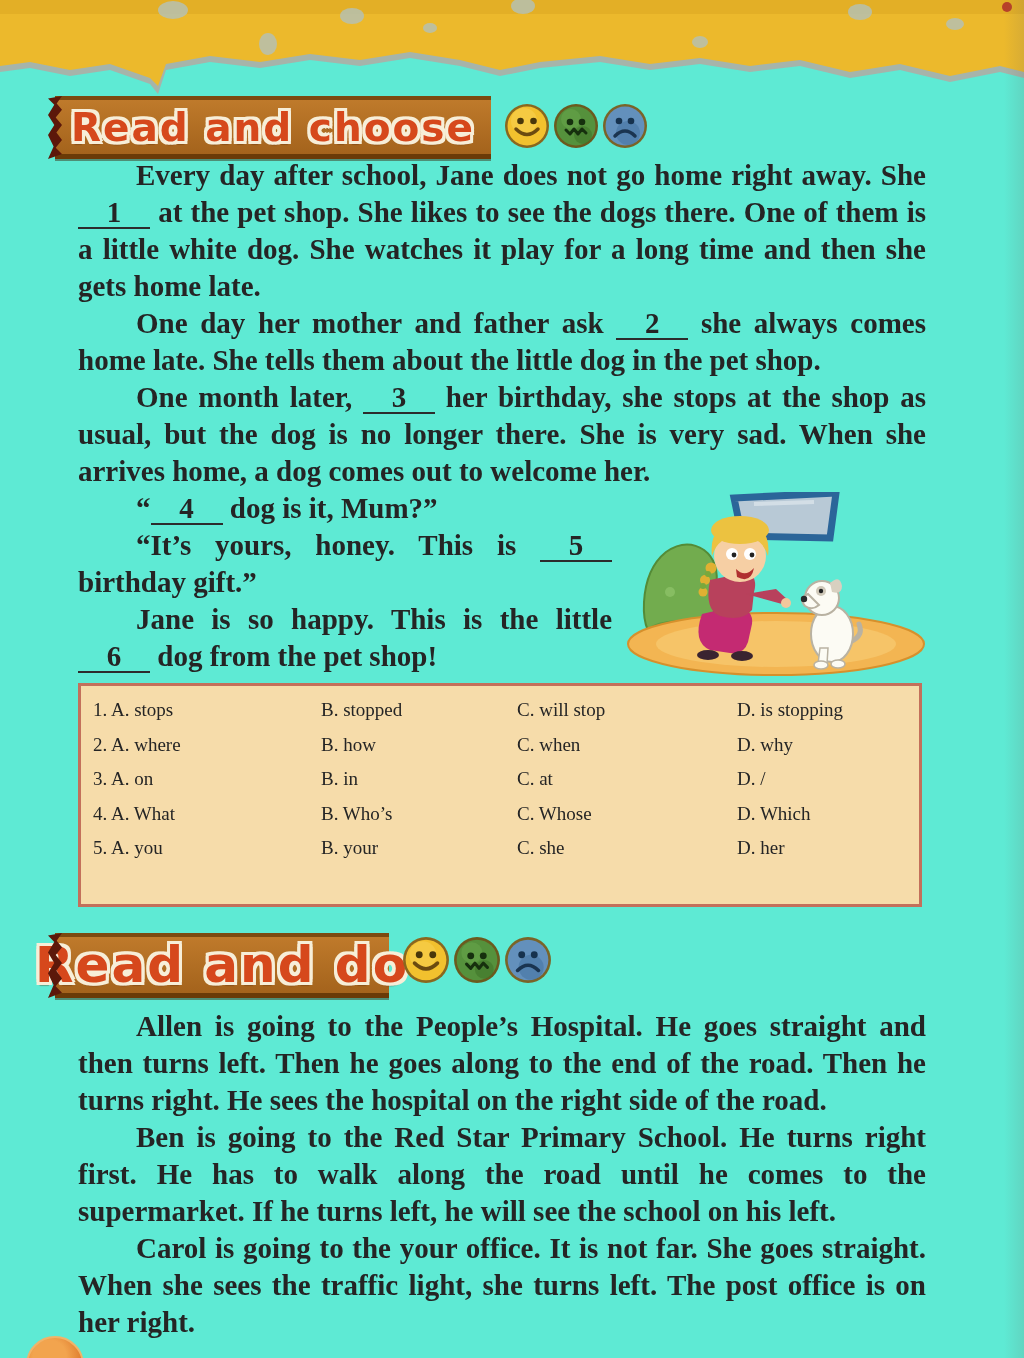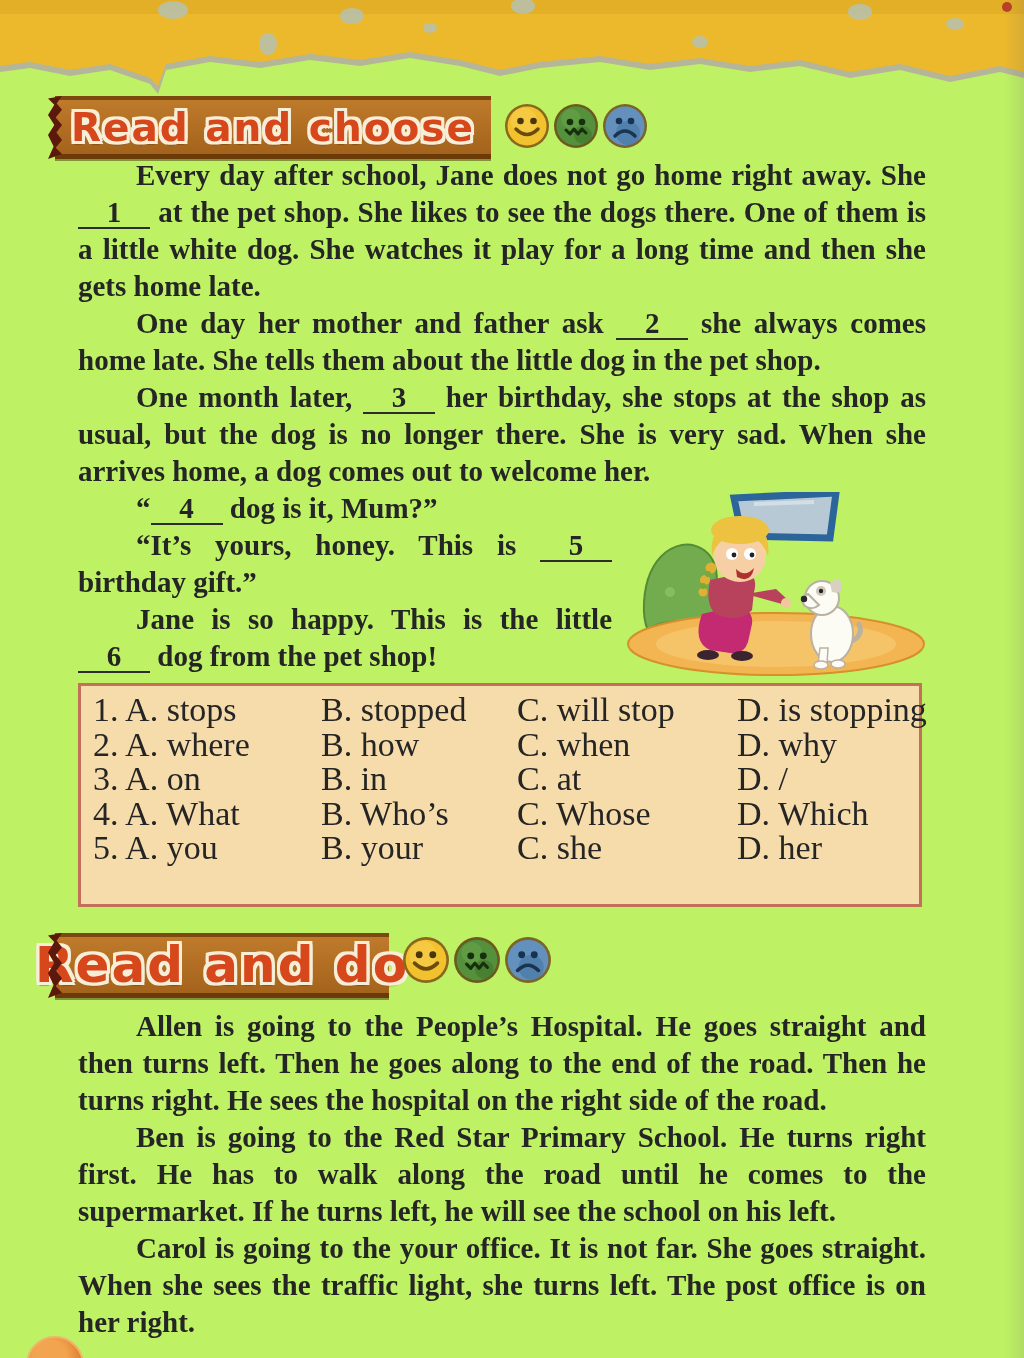--- a/index.html
+++ b/index.html
@@ -3,21 +3,21 @@
 <meta charset="utf-8">
 <style>
   html,body{margin:0;padding:0;}
   body{
     width:1024px;height:1358px;
     font-family:"Liberation Serif", serif;
     background:#f3f1ec;
     position:relative;
     overflow:hidden;
   }
-  #page{position:absolute;inset:0;background:#bef264;}
+  #page{position:absolute;inset:0;background:#5eead4;}
   
   #page::after{
     content:"";position:absolute;top:0;right:0;bottom:0;width:20px;
     background:linear-gradient(to right, rgba(0,0,0,0), rgba(110,104,94,.16));
     pointer-events:none;
   }
   
   .top-band{position:absolute;left:0;top:0;width:1024px;height:100px;}
   
   .banner{
@@ -72,21 +72,21 @@
     margin:2px 0 2px 12px;
     shape-outside:inset(0);
   }
   
   #choices-box{
     position:absolute;left:78px;top:683px;width:844px;height:224px;
     box-sizing:border-box;
     background:#f6dcaa;
     border:3px solid #c3705b;
     padding:7px 0 0 12px;
-    font-size:34px;color:#252525;
+    font-size:19px;color:#252525;
   }
   .choice-row{
     display:grid;
     grid-template-columns:228px 196px 220px auto;
     line-height:34.5px;
   }
   .choice-cell{white-space:nowrap;}
   
   #page-badge{
     position:absolute;left:26px;top:1336px;width:54px;height:54px;border-radius:50%;

